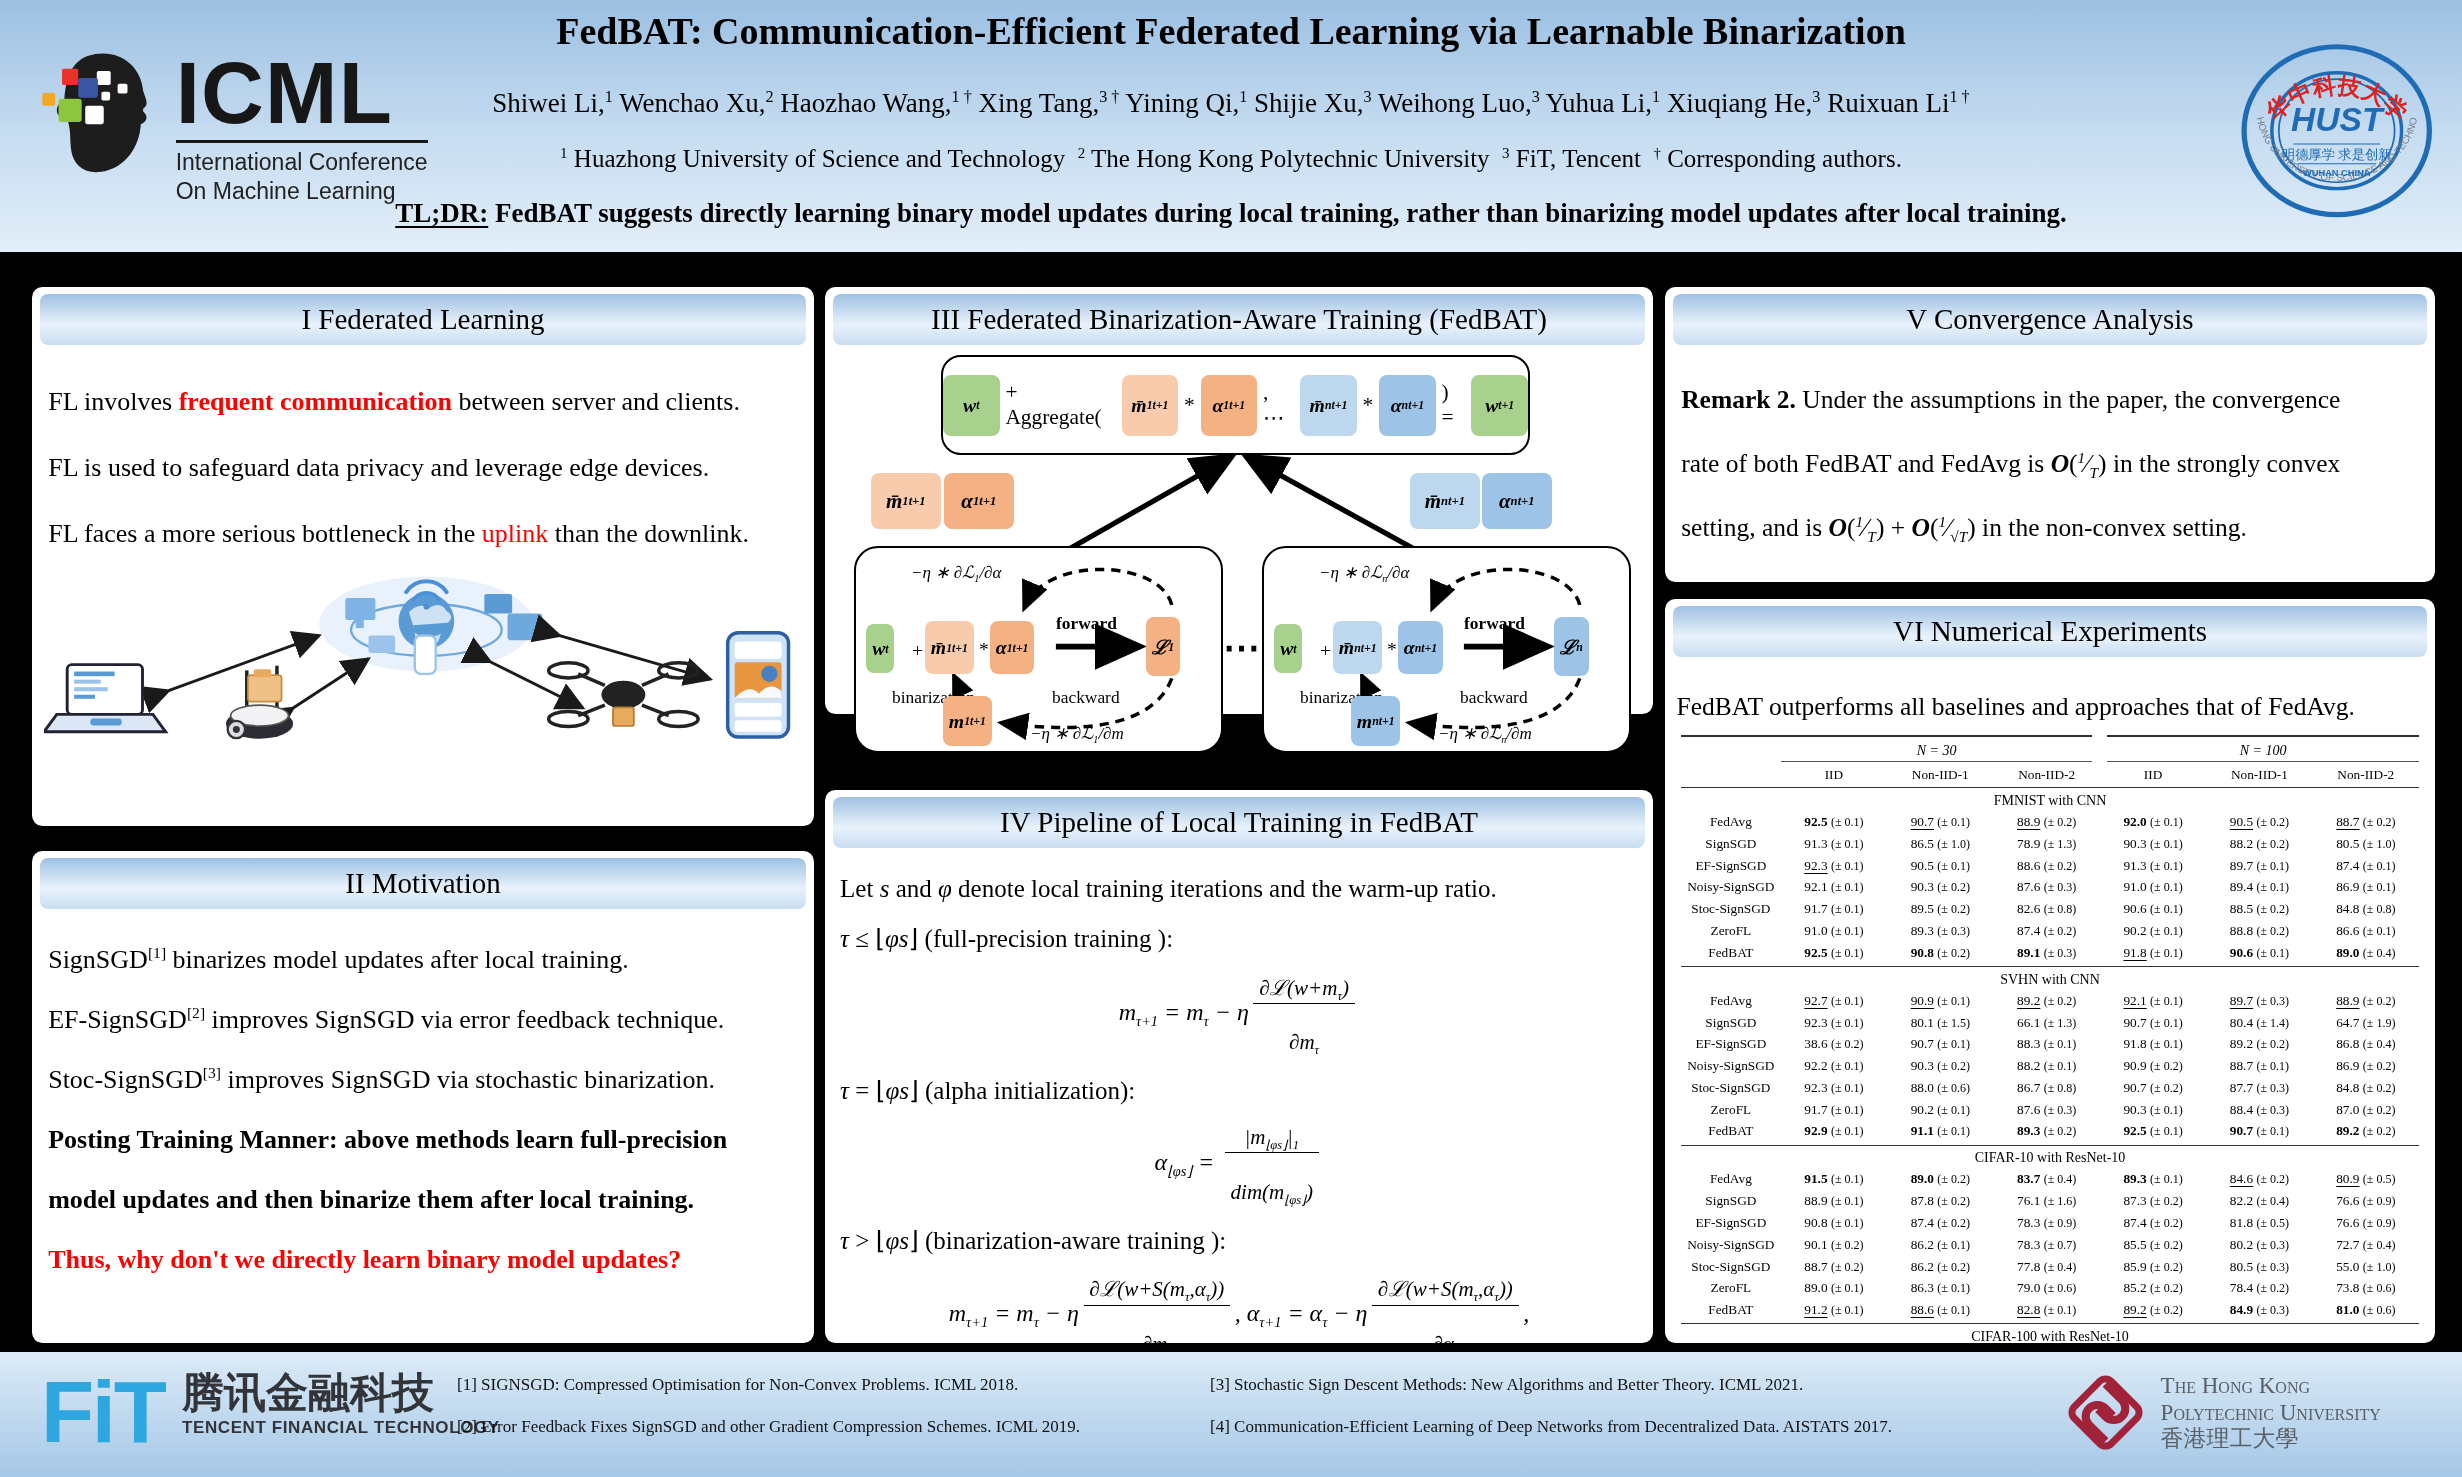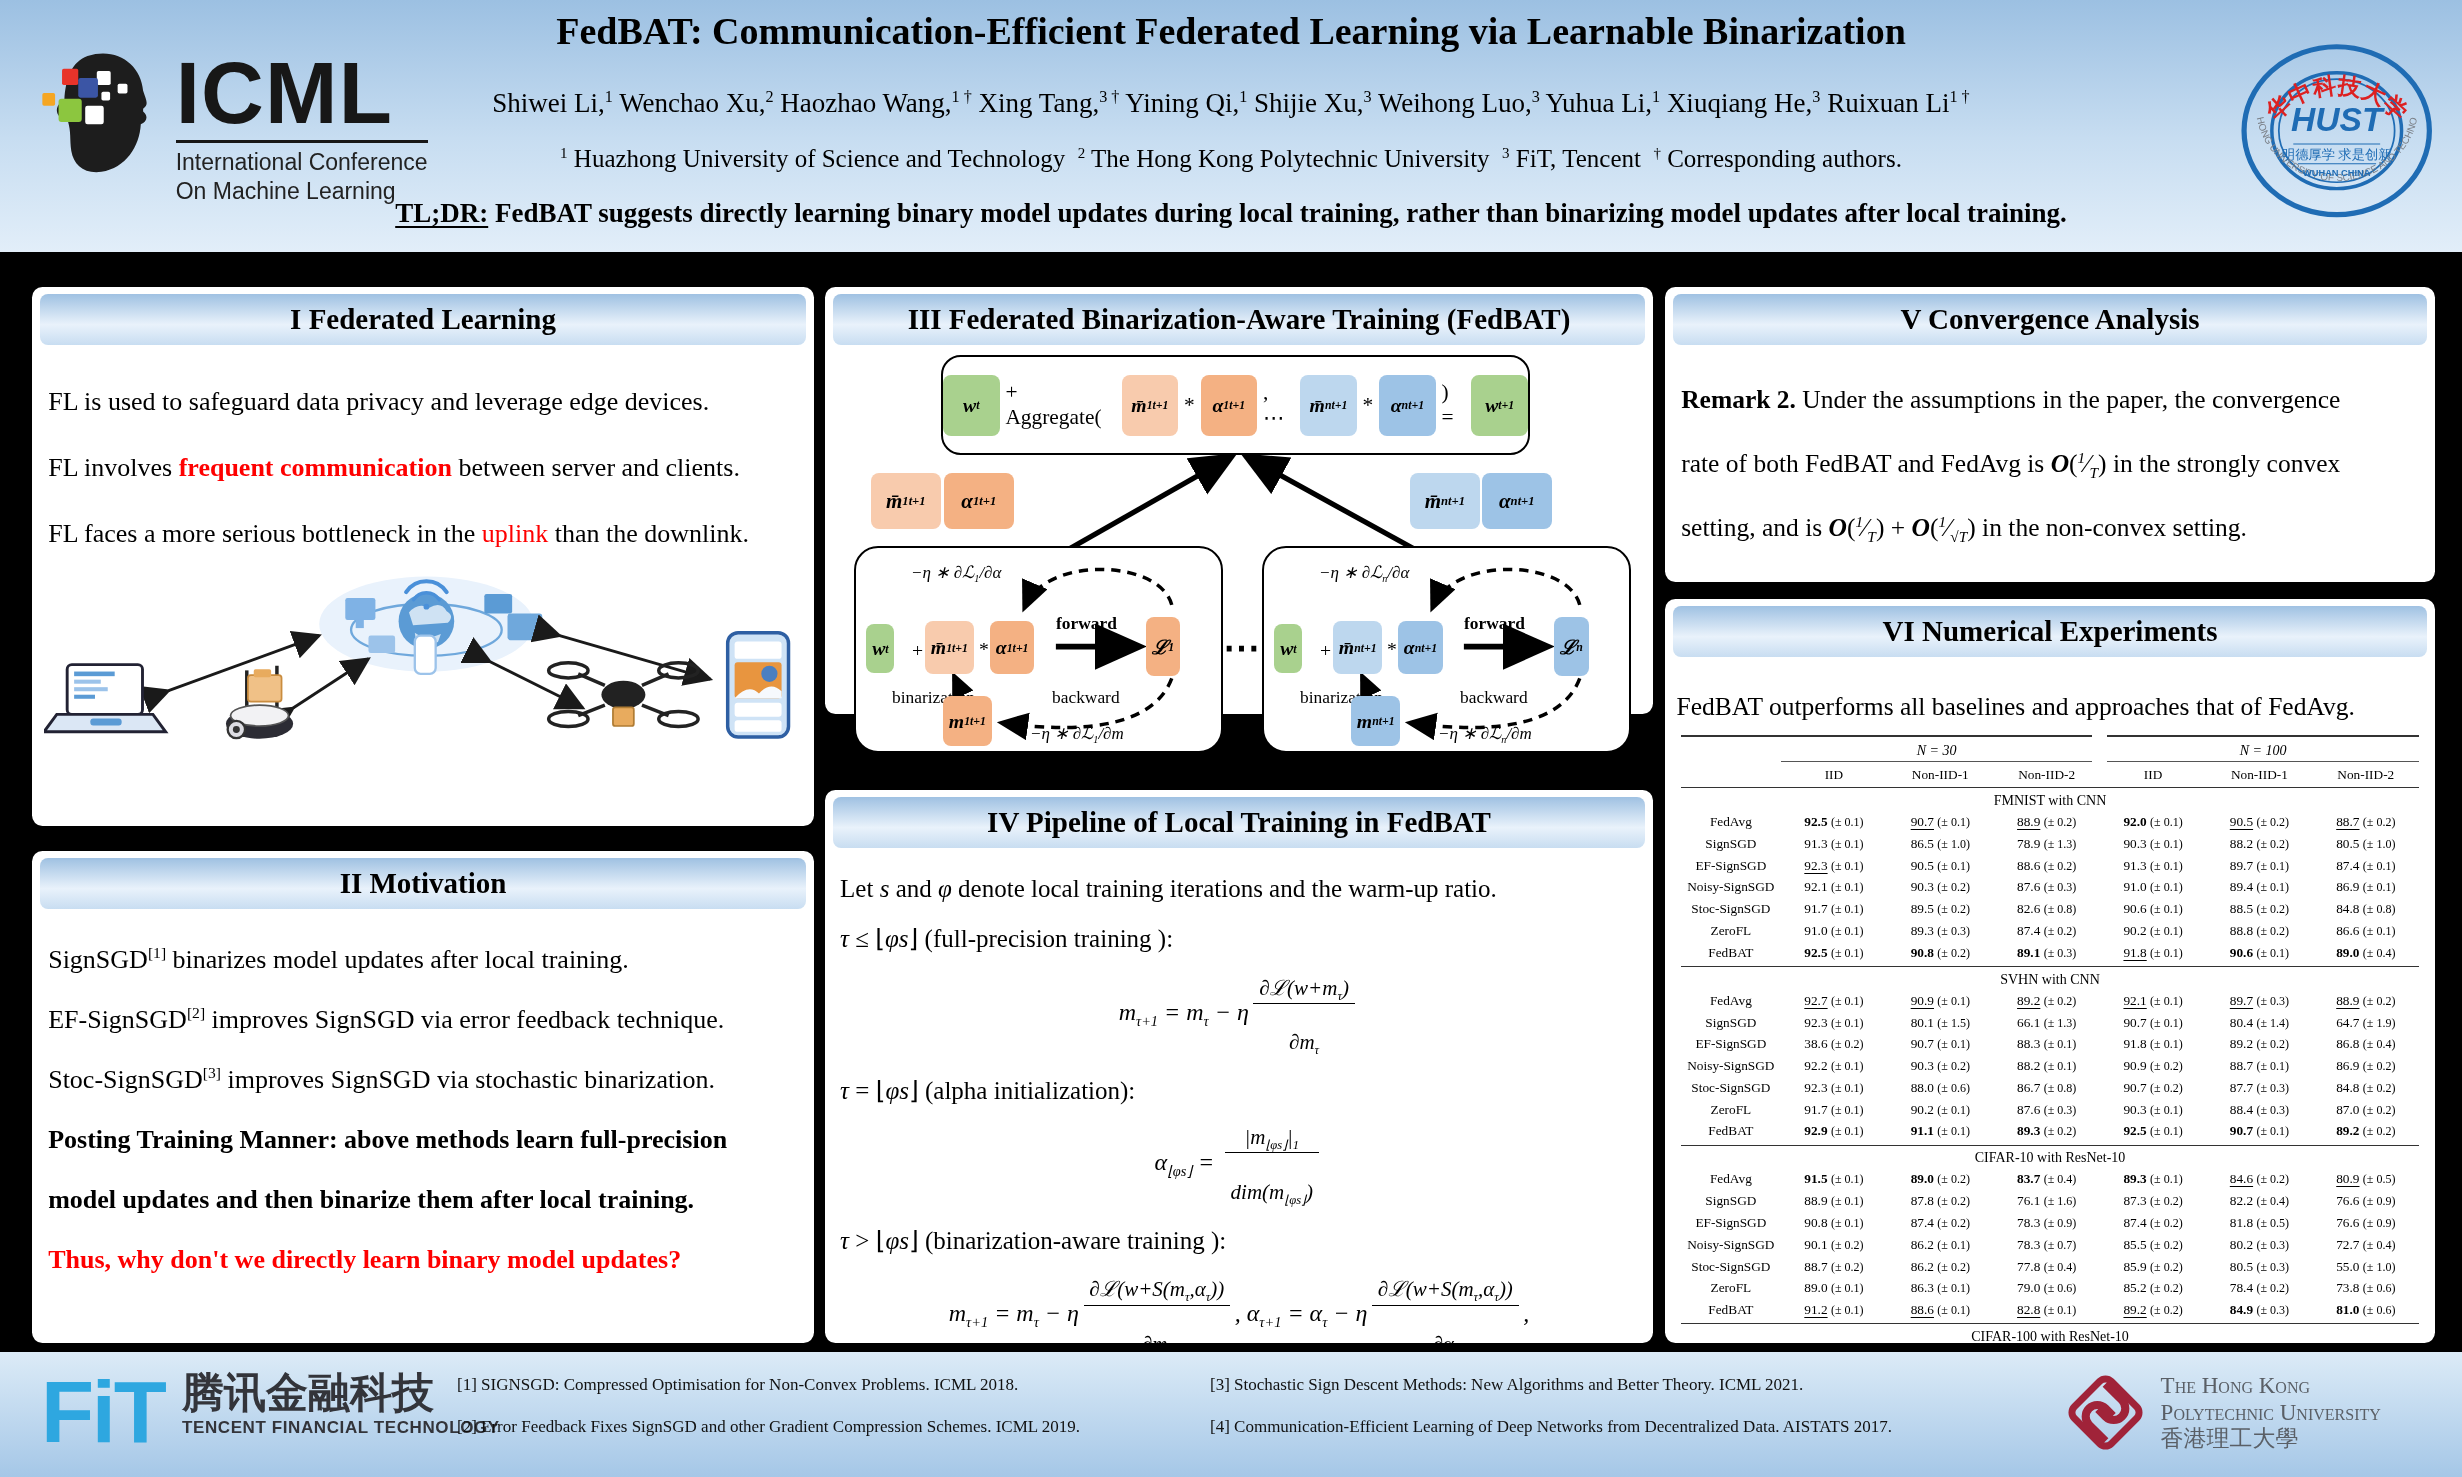--- a/index.html
+++ b/index.html
@@ -34,21 +34,21 @@
   .refs p{margin:0 0 22px 0;}
   .polyu{position:absolute;left:2062px;top:17.4px;display:flex;align-items:center;}
   .polyu-txt{margin-left:11.6px;color:#5a5f66;font-variant:small-caps;line-height:1.15;}
   .polyu-txt .l1{font-size:23px;}
   .polyu-txt .cn{font-size:23px;font-variant:normal;}
   
   .panel{position:absolute;background:#fff;border-radius:10.4px;}
   .bar{position:absolute;left:8px;right:8px;top:7px;height:51px;border-radius:8px;
        background:linear-gradient(180deg,#9fc1e2 0%,#e9f2fb 60%,#c8ddf1 100%);
        display:flex;align-items:center;justify-content:center;
-       font-size:29px;font-weight:bold;}
+       font-size:29px;font-weight:normal;}
   .pbody{position:absolute;left:11.6px;right:11.6px;top:64px;bottom:5.8px;}
   .t45{font-size:26px;}
   .red{color:#fe0000;}
   .bb{font-weight:bold;}
   #p1 .pbody p{margin:36px 0 0 4.6px;}
   #p2 .pbody p{margin:30px 0 0 4.6px;}
   #p5 .pbody p{margin:34px 0 0 4.6px;font-size:25.5px;}
   #p6 .pbody .intro{margin:29px 0 0 0;font-size:25.5px;text-align:left;}
   
   .aggbox{position:absolute;left:116px;top:68px;width:585px;height:96px;border:2.9px solid #000;
@@ -142,22 +142,22 @@
         <text x="167" y="215" text-anchor="middle" font-family="Liberation Serif,serif" font-size="23" fill="#1f6cb4">明德厚学 求是创新</text>
         <line x1="100" y1="224" x2="235" y2="224" stroke="#1f6cb4" stroke-width="2"></line>
         <text x="167" y="246" text-anchor="middle" font-family="Liberation Sans,sans-serif" font-weight="bold" font-size="16" fill="#1f6cb4">WUHAN CHINA</text>
       </svg>
     </div>
   </div>
 
   <div class="panel" id="p1" style="left:32px;top:287px;width:782px;height:539px;">
     <div class="bar">I  Federated Learning</div>
     <div class="pbody">
+      <p class="t45">FL involves <span class="red bb">frequent communication</span> between server and clients.</p>
       <p class="t45">FL is used to safeguard data privacy and leverage edge devices.</p>
-      <p class="t45">FL involves <span class="red bb">frequent communication</span> between server and clients.</p>
       <p class="t45">FL faces a more serious bottleneck in the <span class="red">uplink</span> than the downlink.</p>
       <svg width="759" height="174" viewBox="0 0 1310 300" style="margin-top:17.4px;">
         <defs>
           <marker id="da" markerWidth="12" markerHeight="12" refX="9" refY="5" orient="auto">
             <path d="M0,0 L10,5 L0,10 z" fill="#1a1a1a"></path>
           </marker>
         </defs>
 
         <g>
           <ellipse cx="660" cy="100" rx="185" ry="82" fill="#e9f2fc"></ellipse>

